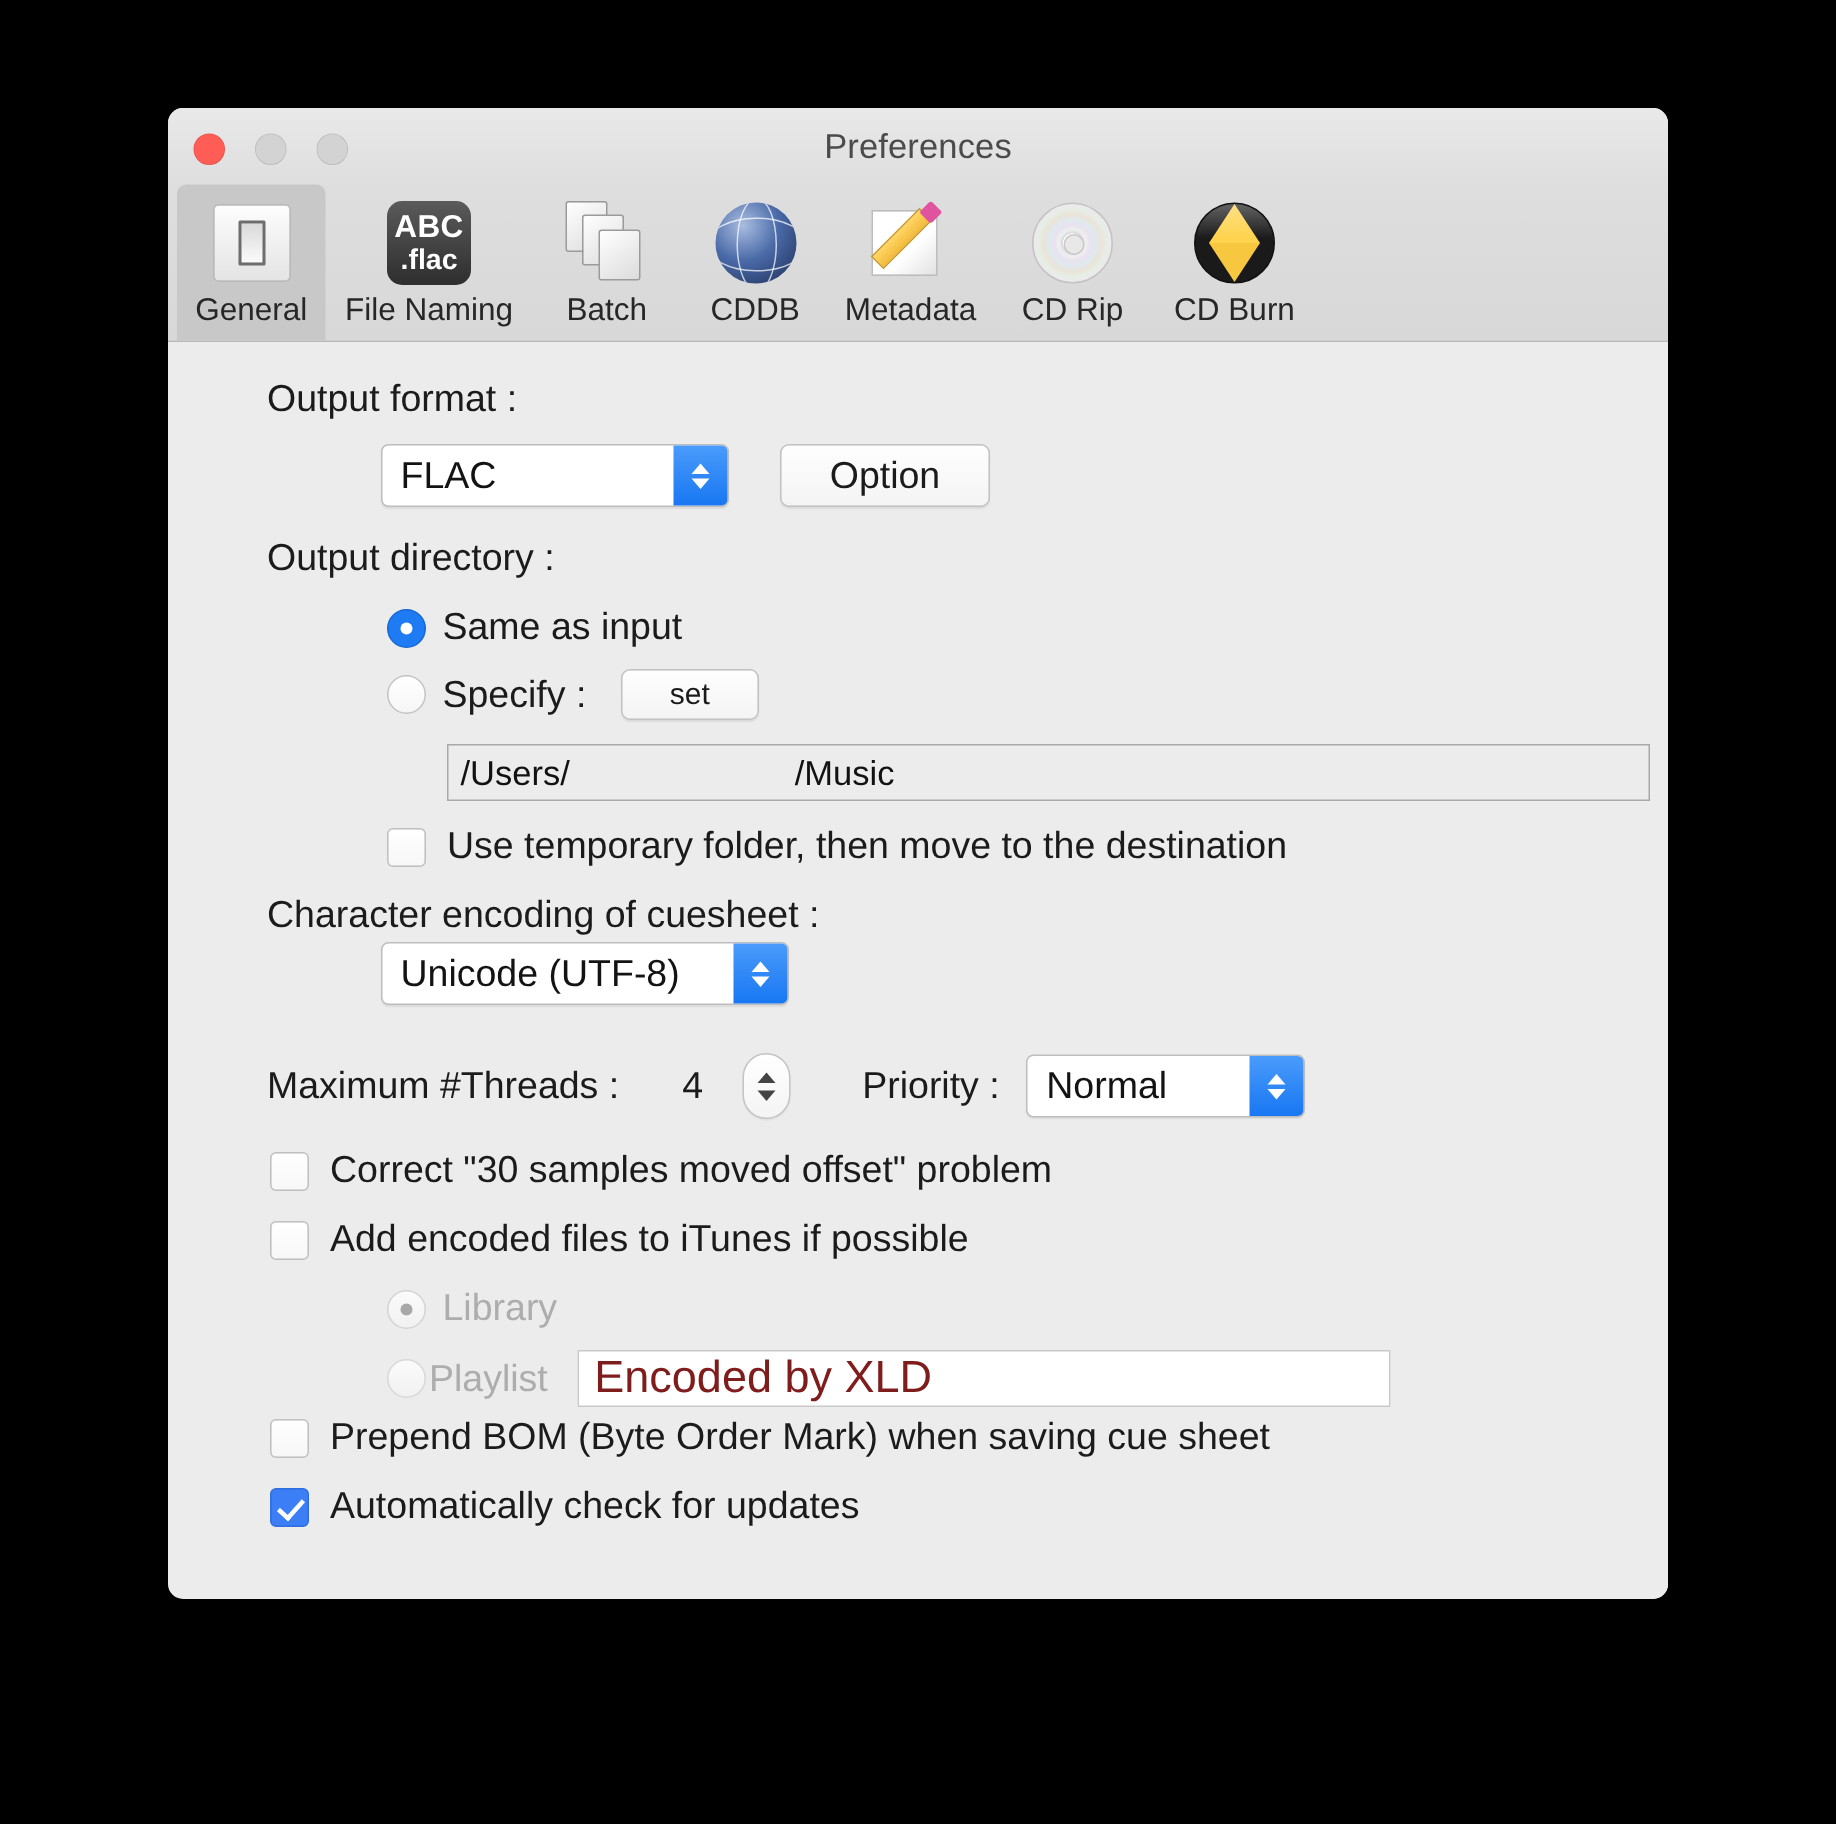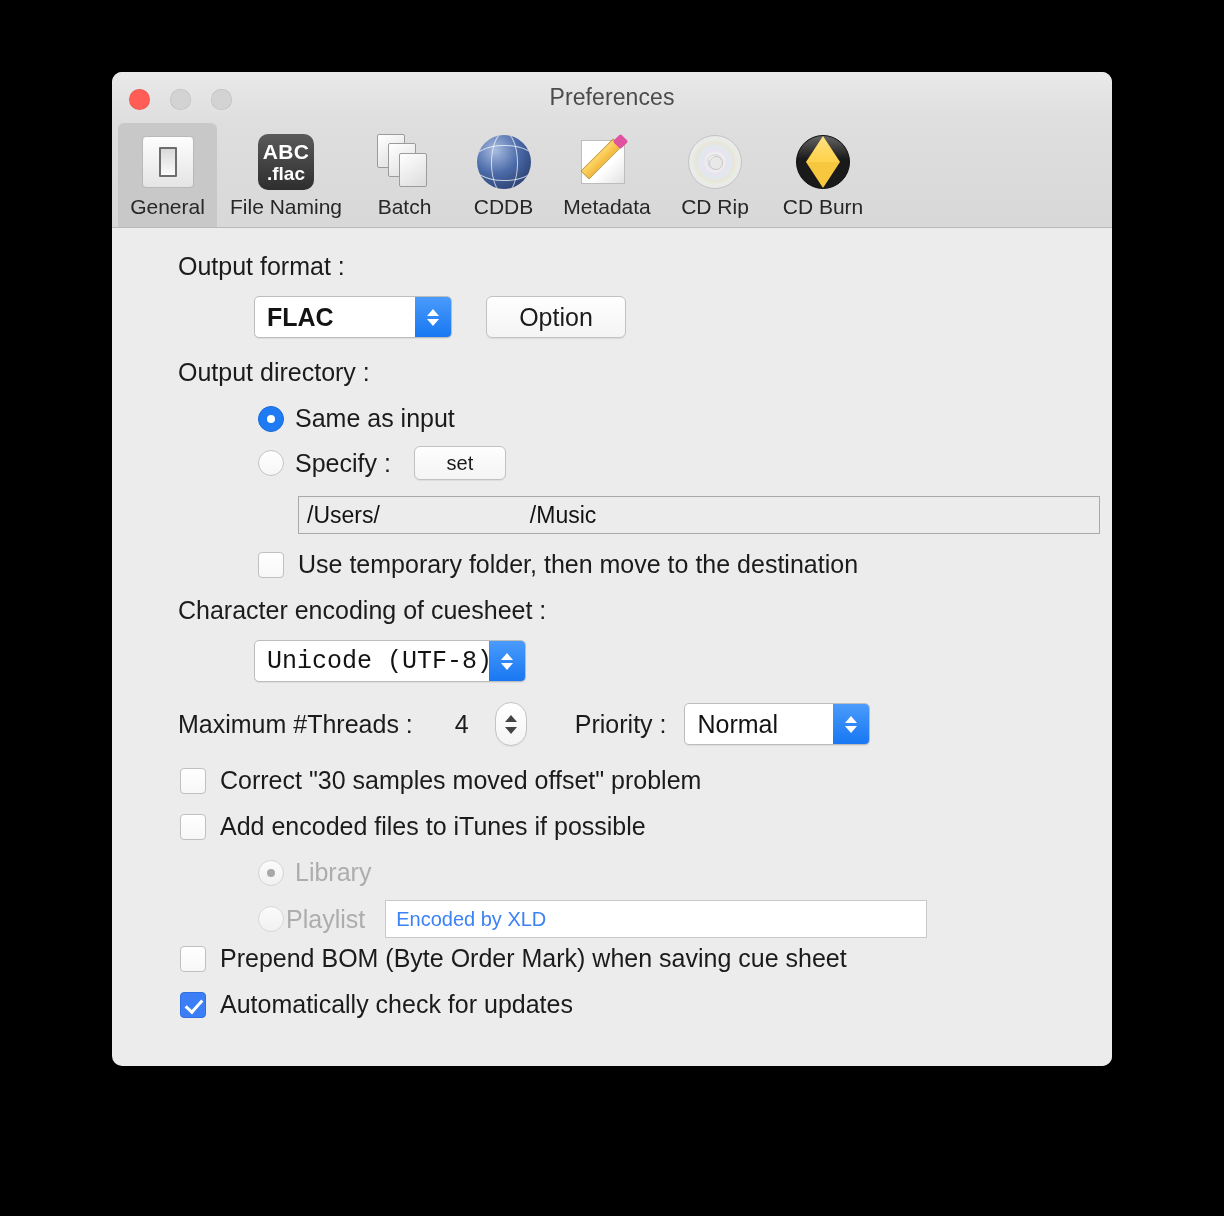--- a/index.html
+++ b/index.html
@@ -237,21 +237,21 @@
 
   
   .field {
     background: #ececec; border: 1px solid #a9a9a9;
     height: 38px; display: flex; align-items: center;
     padding: 0 8px; font-size: 23px; color: #121212;
   }
   .field-white {
     background: #ffffff; border: 1px solid #c9c9c9;
     height: 38px; display: flex; align-items: center;
-    padding: 0 10px; font-size: 20px; color: #3b82f6;
+    padding: 0 10px; font-size: 30px; color: #7f1d1d;
   }
   .path-gap { display: inline-block; width: 150px; }
 
   
   .stepper {
     width: 32px; height: 44px; border-radius: 16px;
     background: linear-gradient(to bottom,#ffffff,#f4f4f4);
     border: 1px solid #c4c4c4; box-shadow: 0 1px 1px rgba(0,0,0,.06);
     display:flex; flex-direction:column; align-items:center; justify-content:center; gap:5px;
   }
@@ -345,21 +345,21 @@
 
     </div>
 
     <div class="content">
 
       <div class="row" style="left:38px; top:24px;">
         <span class="lbl">Output format :</span>
       </div>
 
       <div class="row" style="left:114px; top:68px; gap:34px;">
-        <span class="popup" style="width:198px;font-weight:bold;">
+        <span class="popup" style="width:232px;">
           <span>FLAC</span>
           <span class="arrows">
             <span class="chev up"></span>
               <span class="chev down"></span>
           </span>
         </span>
         <span class="btn btn-option">Option</span>
       </div>
 
       <div class="row" style="left:38px; top:130px;">
@@ -387,21 +387,21 @@
 
       <div class="row" style="left:118px; top:322px; gap:14px;">
         <span class="cb off"></span>
         <span class="lbl">Use temporary folder, then move to the destination</span>
       </div>
 
       <div class="row" style="left:38px; top:368px;">
         <span class="lbl">Character encoding of cuesheet :</span>
       </div>
 
-      <div class="row" style="left:114px; top:412px;font-family:Liberation Mono, monospace;">
+      <div class="row" style="left:114px; top:400px;">
         <span class="popup" style="width:272px;">
           <span>Unicode (UTF-8)</span>
           <span class="arrows">
             <span class="chev up"></span>
               <span class="chev down"></span>
           </span>
         </span>
       </div>
 
       <div class="row" style="left:38px; top:474px; gap:0;">

